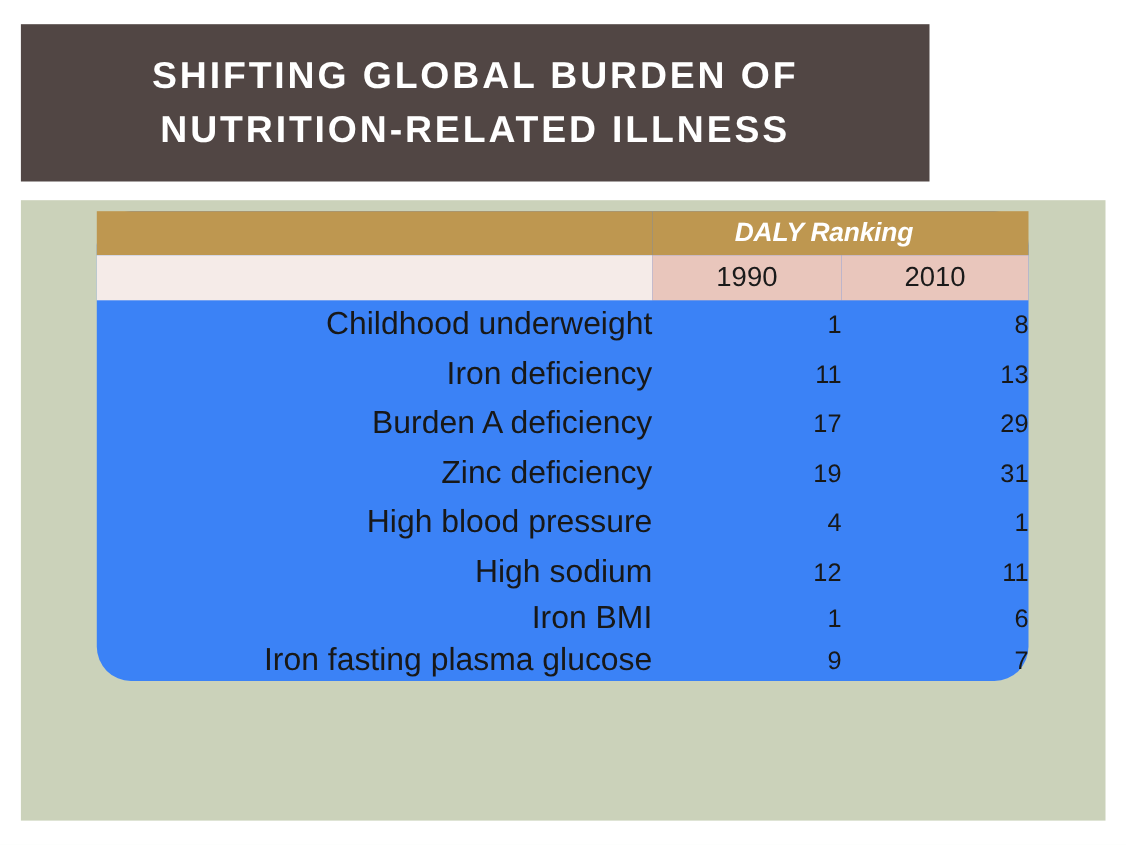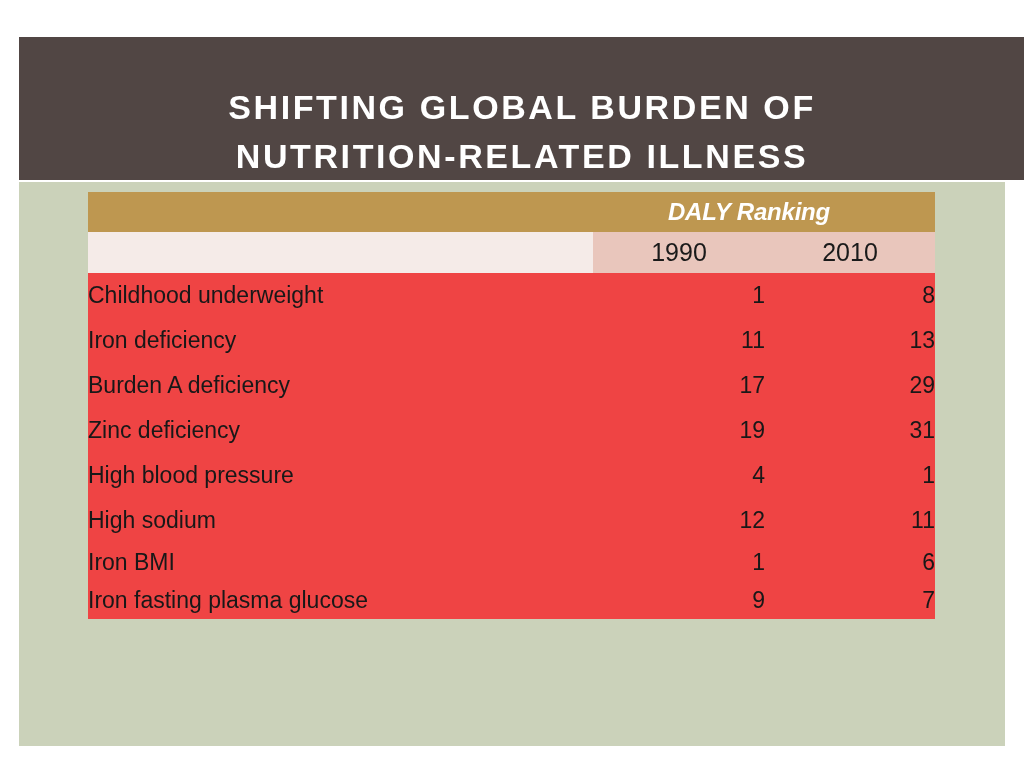--- a/index.html
+++ b/index.html
@@ -13,28 +13,27 @@
     overflow: hidden;
     font-family: "Liberation Sans", sans-serif;
     position: relative;
   }
 
   
   #title-bar {
     position: absolute;
     left: 19px;
     top: 22px;
-    width: 1006px;
+    width: 826px;
     height: 143px;
     background: #514644;
     display: flex;
-    align-items: flex-end;
+    align-items: center;
     justify-content: center;
     box-sizing: border-box;
-    margin-top: 15px;
   }
   #title-text {
     color: #ffffff;
     font-size: 34px;
     font-weight: bold;
     letter-spacing: 2.6px;
     line-height: 1.42;
     text-align: center;
     text-transform: uppercase;
     white-space: pre-line;
@@ -50,23 +49,24 @@
     height: 564px;
     background: #CBD2BA;
   }
 
   
   #ranking-table {
     position: absolute;
     left: 69px;     
     top: 10px;      
     width: 847px;   
-    background: #ef4444;
+    background: #3b82f6;
     border-collapse: collapse;
     table-layout: fixed;
+    border-radius: 31px;
   }
   #ranking-table td, #ranking-table th {
     padding: 0;
     border: 0;
     vertical-align: middle;
   }
 
   
   col.col-label { width: 505px; }
   col.col-1990  { width: 172px; }
@@ -102,22 +102,22 @@
     text-align: center;
     font-family: "Liberation Sans", sans-serif;
   }
 
   
   tr.data-row td { height: 45px; }
   tr.data-row.tight td { height: 38px; }
 
   td.cell-label {
     color: #181818;
-    font-size: 23px;
-    text-align: left;
+    font-size: 29px;
+    text-align: right;
     padding-left: 4px;
     font-family: "Liberation Sans", sans-serif;
   }
   td.cell-num {
     color: #181818;
     font-size: 23px;
     text-align: right;
     padding-right: 2px;
     font-family: "Liberation Sans", sans-serif;
   }

